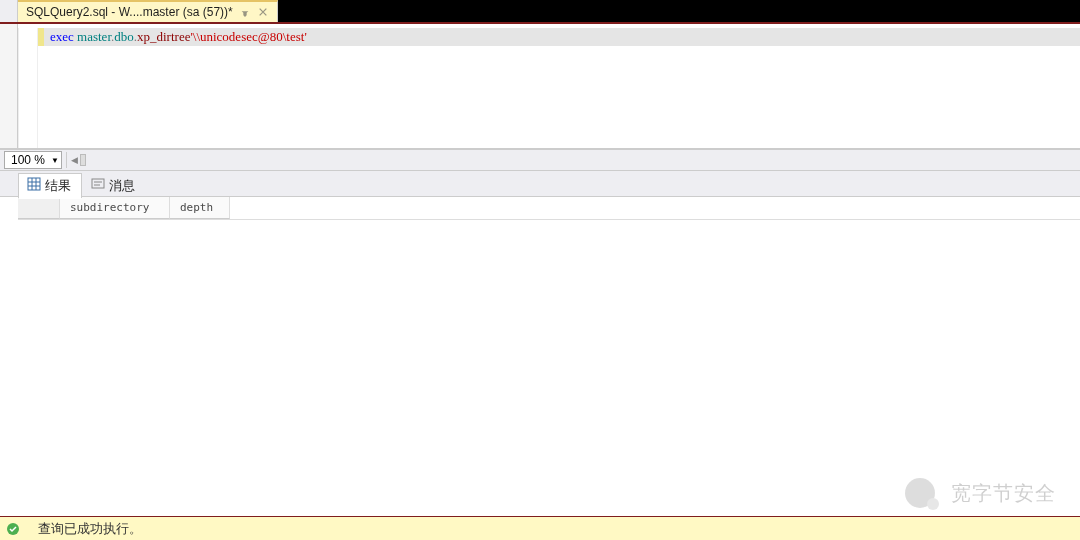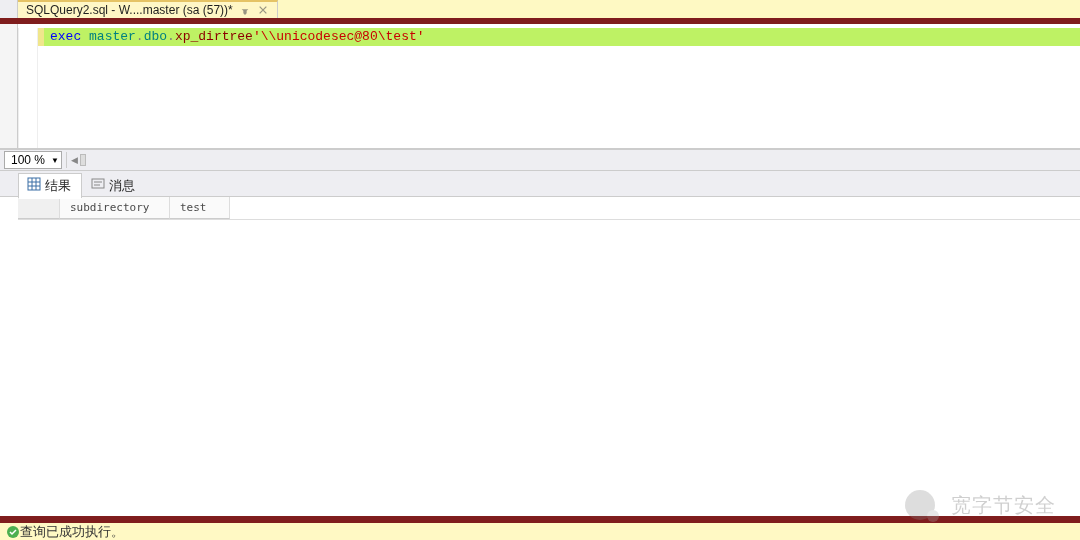--- a/index.html
+++ b/index.html
@@ -10,22 +10,22 @@
       width: 1080px;
       height: 540px;
       overflow: hidden;
       display: flex;
       flex-direction: column;
     }
     
     
     .tab-row {
       display: flex;
-      background: #fef9c3;
-      border-bottom: 6px solid #7f1d1d;
+      background: #000000;
+      border-bottom: 2px solid #7f1d1d;
       height: 24px;
       align-items: stretch;
     }
     .tab-spacer-left {
       width: 18px;
       background: #eeeef2;
       border-right: 1px solid #ccc;
     }
     .tab {
       display: flex;
@@ -75,24 +75,24 @@
       border-left: 1px solid #eee;
       border-right: 1px solid #eee;
     }
     .yellow-bar {
       width: 6px;
       background: #f0e68c;
       height: 18px;
     }
     .code-line {
       flex: 1;
-      background: #bef264;
+      background: #e5e5e5;
       height: 18px;
       padding-left: 6px;
-      font-family: Liberation Mono, monospace;
+      font-family: Liberation Serif, serif;
       font-size: 13px;
       line-height: 18px;
       white-space: pre;
     }
     .kw-blue { color: #0000ff; }
     .kw-red  { color: #8b0000; }
     .kw-teal { color: #008080; }
     .kw-gray { color: #808080; }
     .kw-str  { color: #c80000; }
     
@@ -188,37 +188,37 @@
       color: #4a4a4a;
       height: 22px;
       line-height: 18px;
     }
     
     
     .status-bar {
       display: flex;
       align-items: center;
       background: #fff9c4;
-      border-top: 7px solid #7f1d1d;
+      border-top: 1px solid #7f1d1d;
       height: 24px;
       padding: 0 6px;
-      gap: 0;
+      gap: 18px;
       font-size: 13px;
       color: #333;
     }
     .status-icon {
       width: 14px; height: 14px;
       display: flex; align-items: center; justify-content: center;
     }
     
     
     .watermark {
       position: absolute;
       right: 24px;
-      bottom: 20px;
+      bottom: 32px;
       display: flex;
       align-items: center;
       gap: 16px;
       opacity: 0.28;
       pointer-events: none;
     }
     .watermark .bubble {
       width: 30px; height: 30px;
       border-radius: 50%;
       background: #888;
@@ -305,21 +305,21 @@
         </svg>
     </span>
     <span>消息</span>
   </div>
 </div>
 
 <div class="results-grid">
   <div class="grid-header-row">
     <div class="grid-corner"></div>
     <div class="grid-header" style="width:110px;">subdirectory</div>
-    <div class="grid-header" style="width:60px;">test</div>
+    <div class="grid-header" style="width:60px;">depth</div>
   </div>
 </div>
 
 <div class="status-bar">
   <span class="status-icon">
     <svg viewBox="0 0 14 14" width="14" height="14">
         <circle cx="7" cy="7" r="6" fill="#4caf50"></circle>
         <path d="M4 7l2 2 4-4" stroke="#fff" stroke-width="1.5" fill="none"></path>
       </svg>
   </span>

